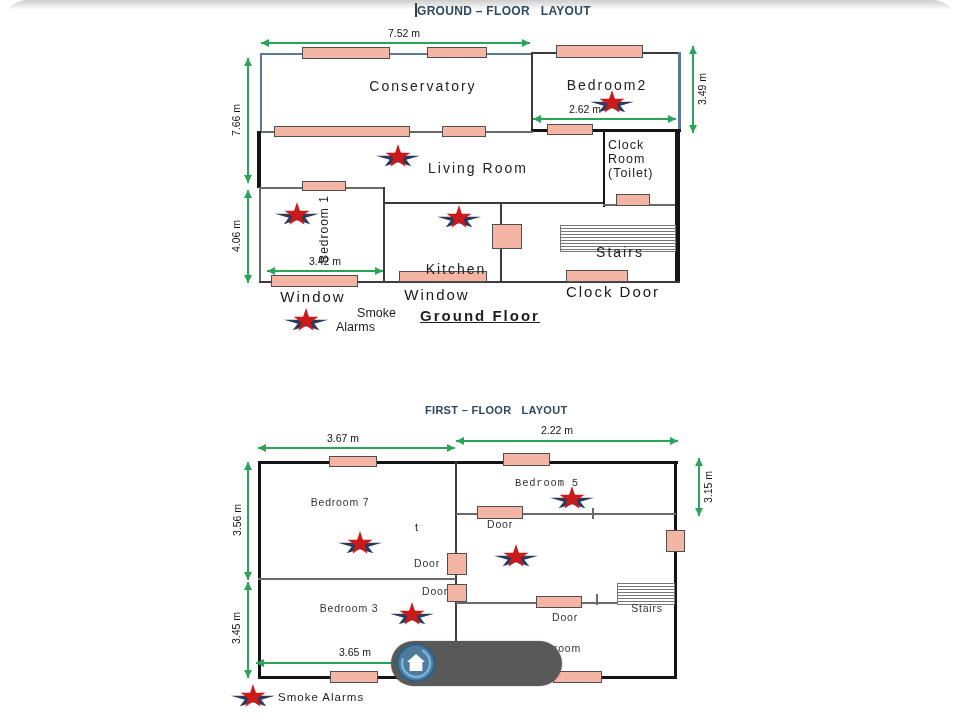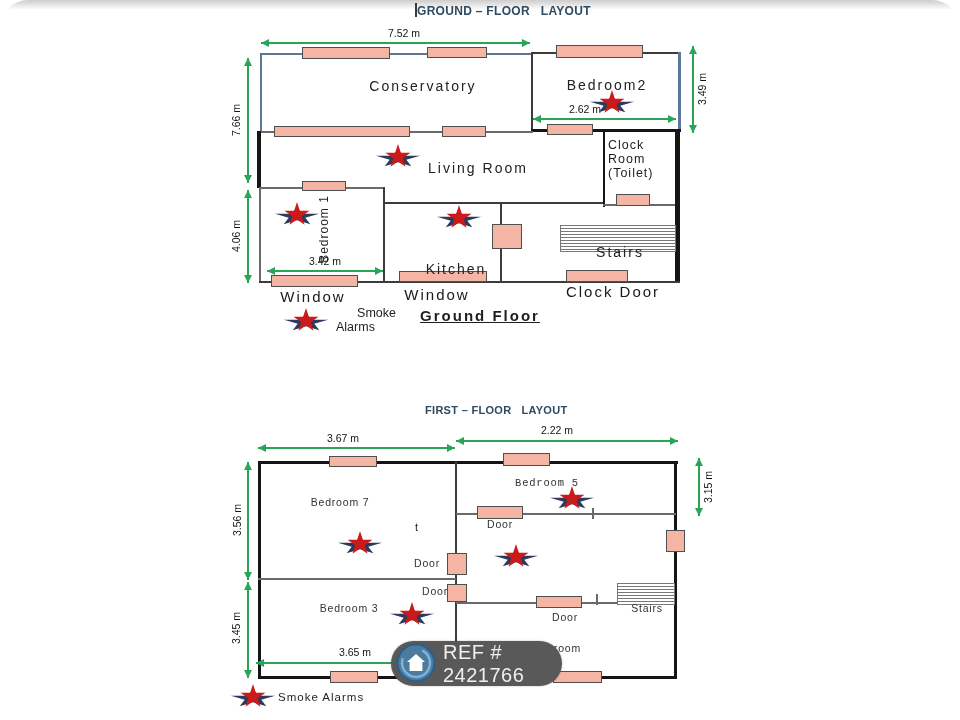--- a/index.html
+++ b/index.html
@@ -205,16 +205,15 @@
   <div class="lbl room-sm" style="left:515px;top:642px;width:80px;">Bathroom</div>
   <div class="lbl" style="left:415px;top:521px;font-size:11px;">t</div>
   <div class="lbl" style="left:278px;top:691px;width:110px;font-size:11.5px;letter-spacing:1px;text-align:left;">Smoke Alarms</div>
 
   <div class="badge">
     <svg class="badge-icon" viewBox="0 0 40 40">
       <circle cx="20" cy="20" r="18.5" fill="#4e7b9c" stroke="#2c5f88" stroke-width="2"></circle>
       <circle cx="20" cy="20" r="14" fill="none" stroke="#7ab3de" stroke-width="2.5" stroke-dasharray="62 26" stroke-linecap="round" transform="rotate(-60 20 20)"></circle>
       <path d="M20 11l9 8h-2.6v9h-12.8v-9H11z" fill="#ffffff"></path>
     </svg>
-    <span class="badge-text">REF # 2421766</span>
   </div>
 
 </div>
 
 </body></html>

